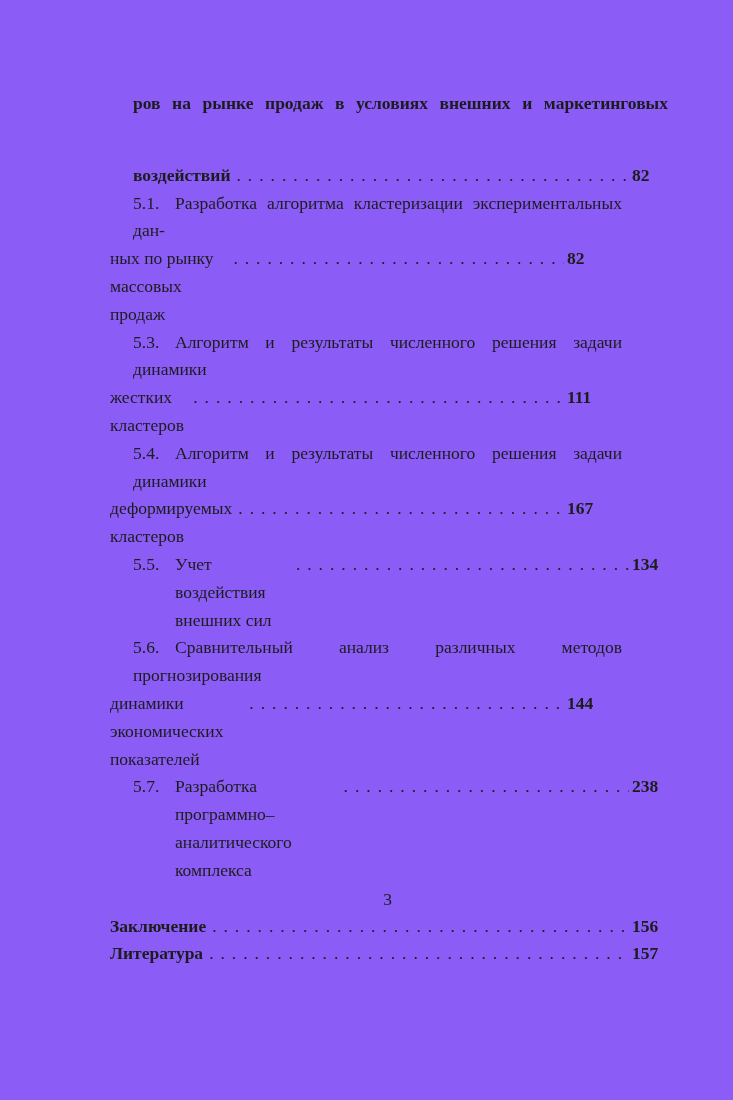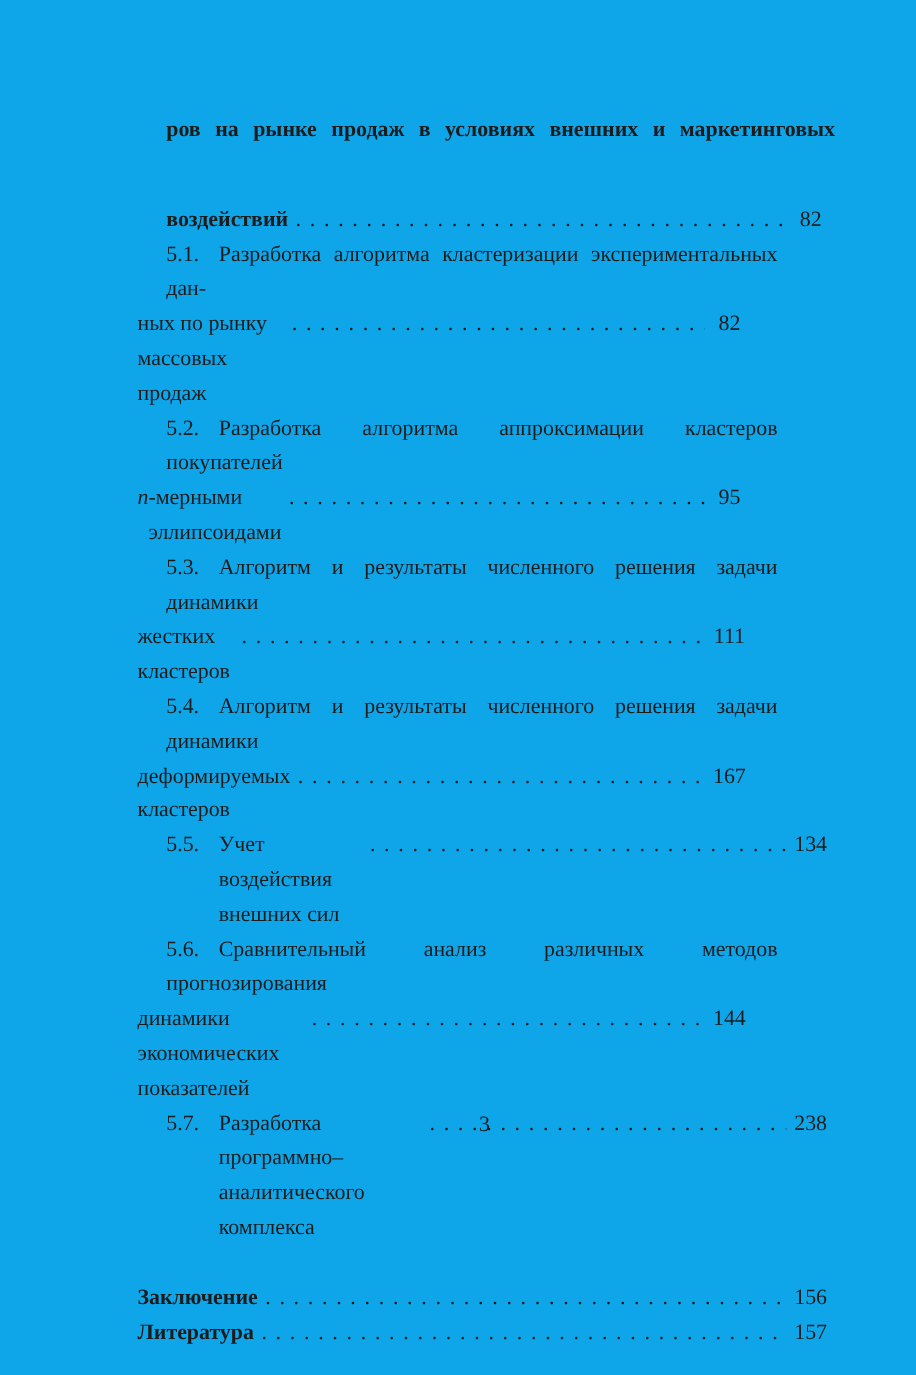--- a/index.html
+++ b/index.html
@@ -4,21 +4,21 @@
 <style>
   html, body {
     margin: 0;
     padding: 0;
     background: #ffffff;
   }
   .page {
     position: relative;
     width: 733px;
     height: 1100px;
-    background: #0ea5e9;
+    background: #8b5cf6;
     font-family: "Liberation Serif", "DejaVu Serif", serif;
     color: #1c1c1c;
     font-size: 17.5px;
     overflow: hidden;
   }
   .toc {
     position: absolute;
     left: 110px;
     top: 90px;
     width: 555px;
@@ -51,22 +51,22 @@
     font-weight: normal;
     font-style: normal;
   }
   .leader::after {
     content: ". . . . . . . . . . . . . . . . . . . . . . . . . . . . . . . . . . . . . . . . . . . . . . . . . . . . . . . . . . . .";
     word-spacing: 2.6px;
   }
   .pg {
     flex: 0 0 auto;
     min-width: 33px;
-    text-align: center;
-    font-weight: normal;
+    text-align: left;
+    font-weight: bold;
     white-space: nowrap;
   }
   .ch-l1 { margin-left: 23px; width: 535px; }
   .ch-l2 { margin-left: 23px; width: 532px; margin-top: 44px; }
   .entry-l1 { margin-left: 23px; width: 489px; }
   .entry-l2 { width: 490px; }
   .entry-l1row { margin-left: 23px; width: 532px; }
   .bm-row { width: 555px; }
   .gap1 { margin-top: 28px; }
   .gap2 { }
@@ -96,29 +96,20 @@
 
     <div>
       <div class="jline entry-l1"><span class="num">5.1.</span><span>Разработка алгоритма кластеризации экспериментальных дан-</span></div>
       <div class="row entry-l2">
         <span>ных по рынку массовых продаж</span>
         <span class="leader"></span>
         <span class="pg">82</span>
       </div>
     </div>
 
-    <div>
-      <div class="jline entry-l1"><span class="num">5.2.</span><span>Разработка алгоритма аппроксимации кластеров покупателей</span></div>
-      <div class="row entry-l2">
-        <span class="it">n</span>
-          <span>-мерными эллипсоидами</span>
-        <span class="leader"></span>
-        <span class="pg">95</span>
-      </div>
-    </div>
 
     <div>
       <div class="jline entry-l1"><span class="num">5.3.</span><span>Алгоритм и результаты численного решения задачи динамики</span></div>
       <div class="row entry-l2">
         <span>жестких кластеров</span>
         <span class="leader"></span>
         <span class="pg">111</span>
       </div>
     </div>
 

